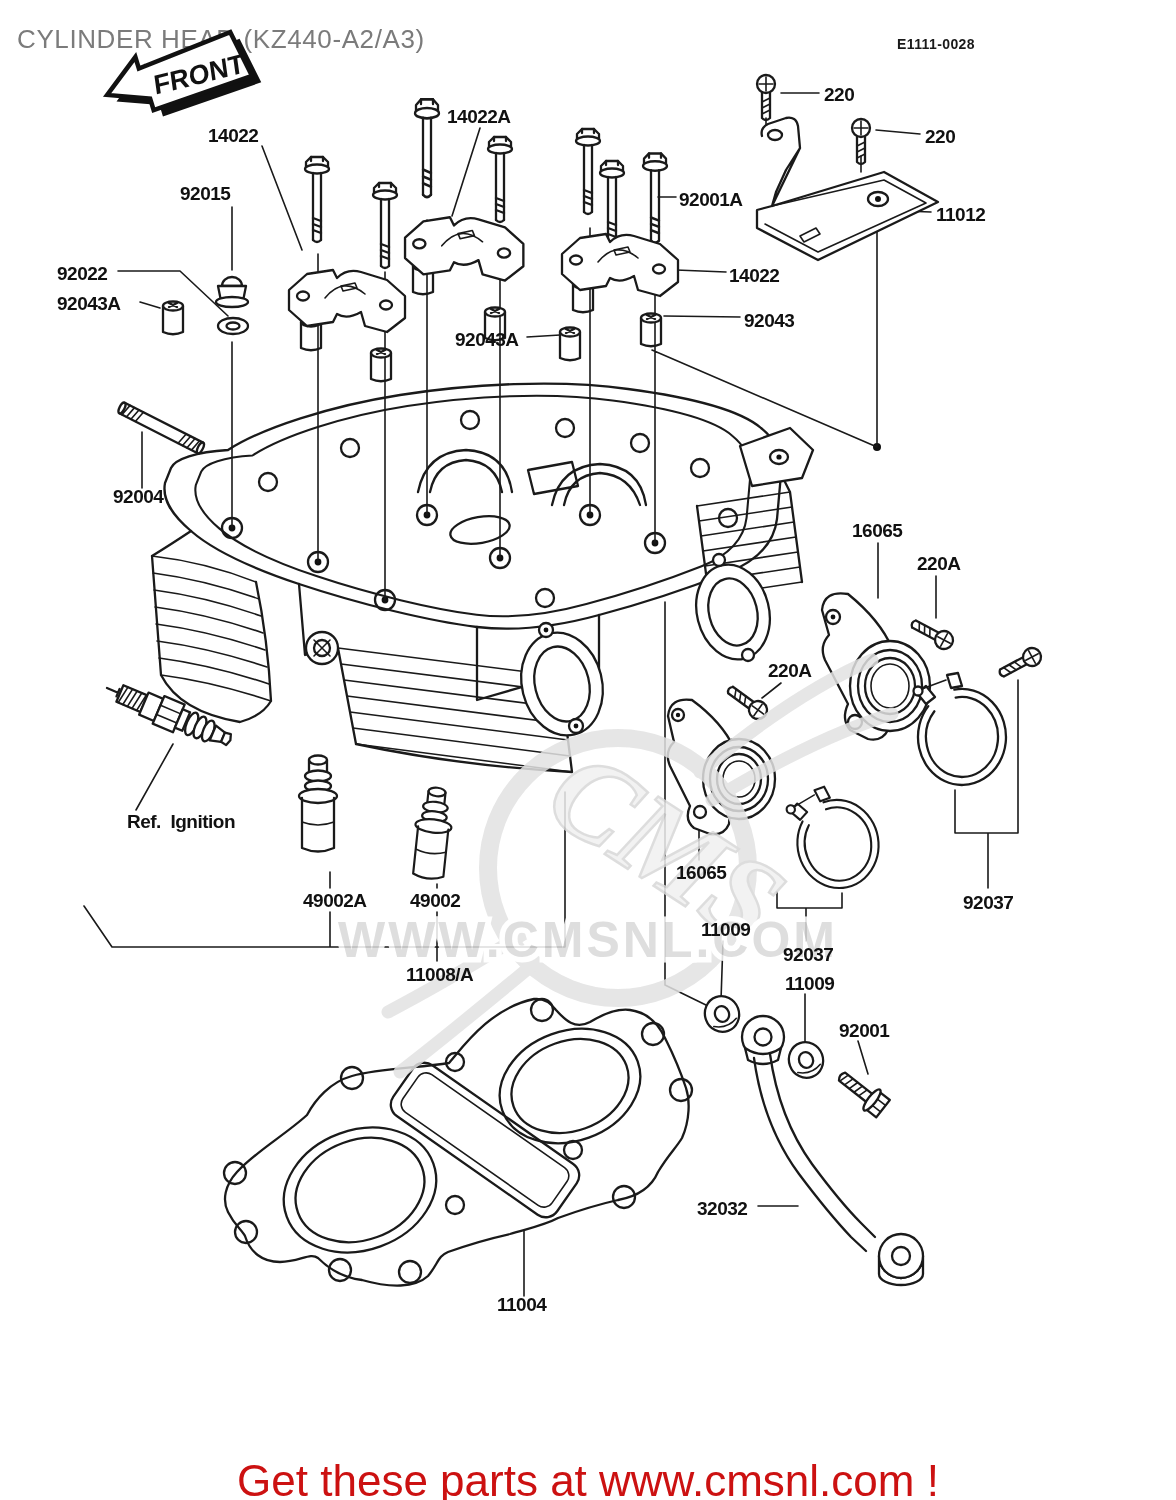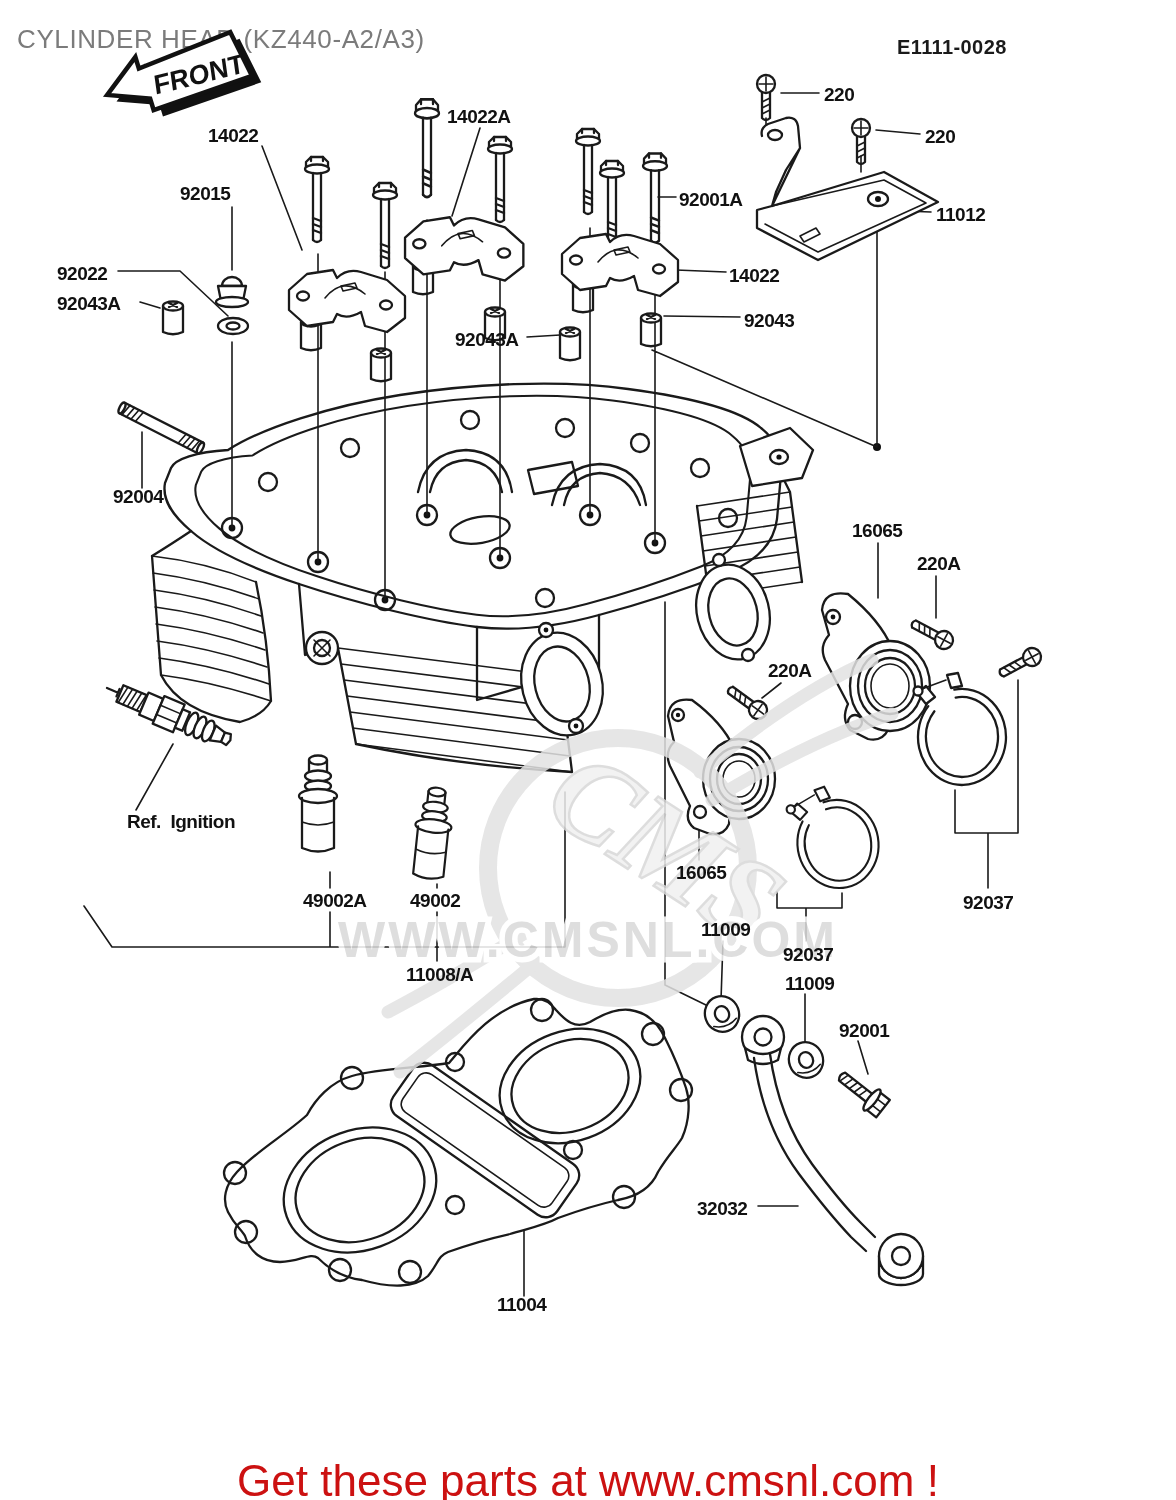--- a/index.html
+++ b/index.html
@@ -1,20 +1,20 @@
 <!DOCTYPE html>
 <html><head>
 <meta charset="utf-8">
 <style>
   html,body{margin:0;padding:0;background:#fff;}
   .stage{position:relative;width:1176px;height:1500px;background:#ffffff;overflow:hidden;
          font-family:"Liberation Sans",sans-serif;}
   .page-title{position:absolute;left:17px;top:24px;font-size:26px;letter-spacing:.6px;
               color:#7b7b7b;white-space:nowrap;}
-  .diagram-code{position:absolute;left:897px;top:36px;font-size:20px;font-weight:700;
+  .diagram-code{position:absolute;left:897px;top:36px;font-size:14px;font-weight:700;
                 letter-spacing:.4px;color:#1a1a1a;}
   .footer-banner{position:absolute;left:0;top:1456px;width:100%;text-align:center;
                  font-size:44px;color:#cc1111;white-space:nowrap;}
   svg{position:absolute;left:0;top:0;}
   .ink{stroke:#1a1a1a;fill:none;stroke-width:2.3;stroke-linecap:round;stroke-linejoin:round;}
   .fillw{fill:#ffffff;}
   .thin{stroke-width:1.6;}
   .lbl{font-family:"Liberation Sans",sans-serif;font-size:19px;font-weight:700;
        letter-spacing:-0.5px;fill:#111;stroke:none;}
   .dot{fill:#111;stroke:none;}

